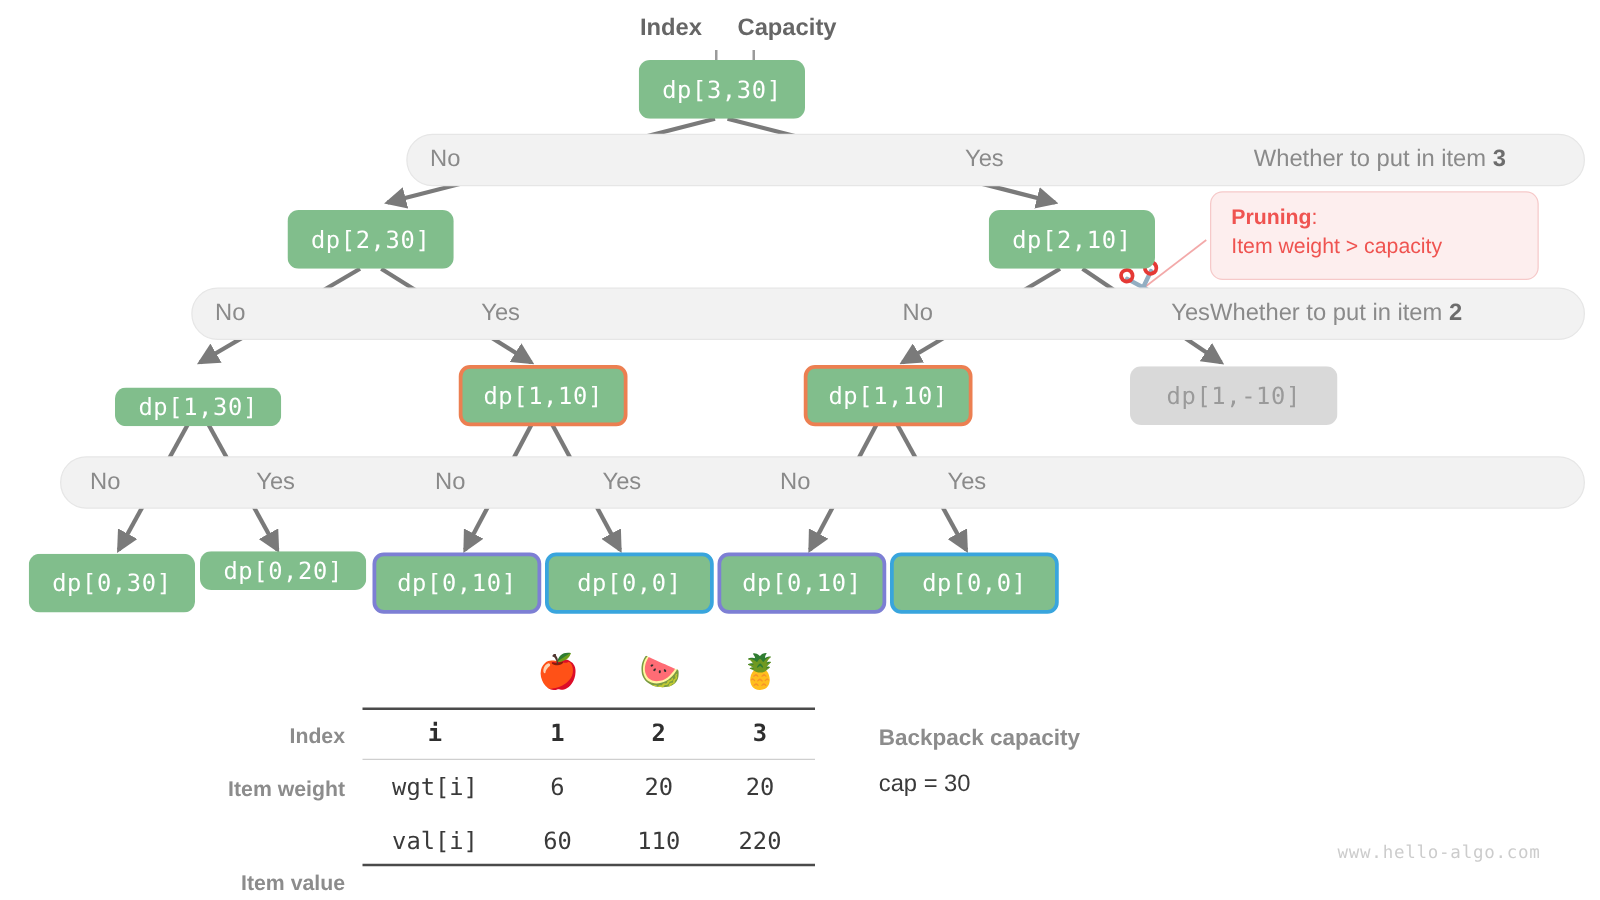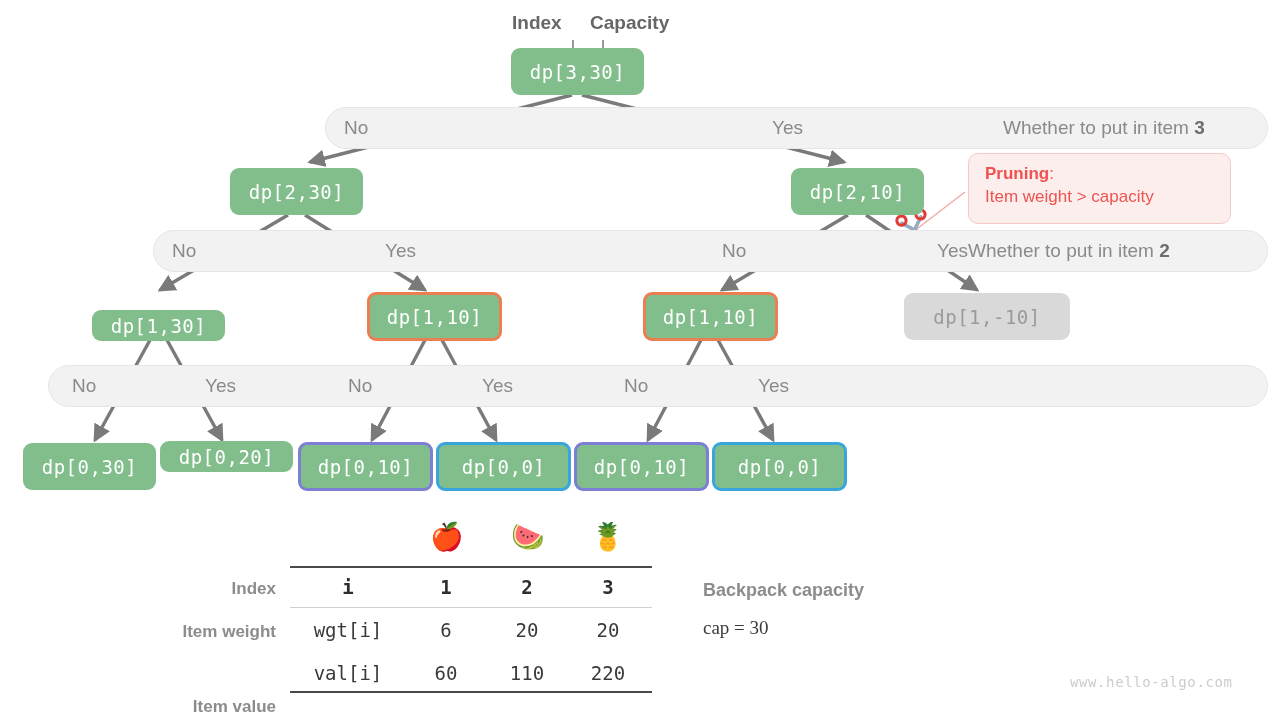--- a/index.html
+++ b/index.html
@@ -59,21 +59,21 @@
     font-family:"DejaVu Sans Mono","Liberation Mono",monospace;
     font-size:19px;color:#3a3a3a;
   }
   .tbl-cell.hdr{font-weight:bold;color:#2e2e2e;}
   .tbl-rule{position:absolute;background:#4a4a4a;height:2px;}
   .tbl-rule.light{background:#cfcfcf;height:1px;}
   .emoji{position:absolute;font-size:27px;line-height:1;text-align:center;}
 
   .cap-title{position:absolute;color:#8c8c8c;font-size:18px;font-weight:bold;white-space:nowrap;}
   .cap-val{position:absolute;color:#3a3a3a;font-size:19px;white-space:nowrap;
-    font-family:Liberation Serif, serif;}
+    font-family:Liberation Sans, sans-serif;}
 
   .watermark{position:absolute;color:#cccccc;font-size:14px;letter-spacing:.6px;
     font-family:"DejaVu Sans Mono","Liberation Mono",monospace;white-space:nowrap;}
 
   svg.edges{position:absolute;left:0;top:0;width:1280px;height:720px;pointer-events:none;}
 </style>
 </head>
 <body>
 
 <div id="stage">

